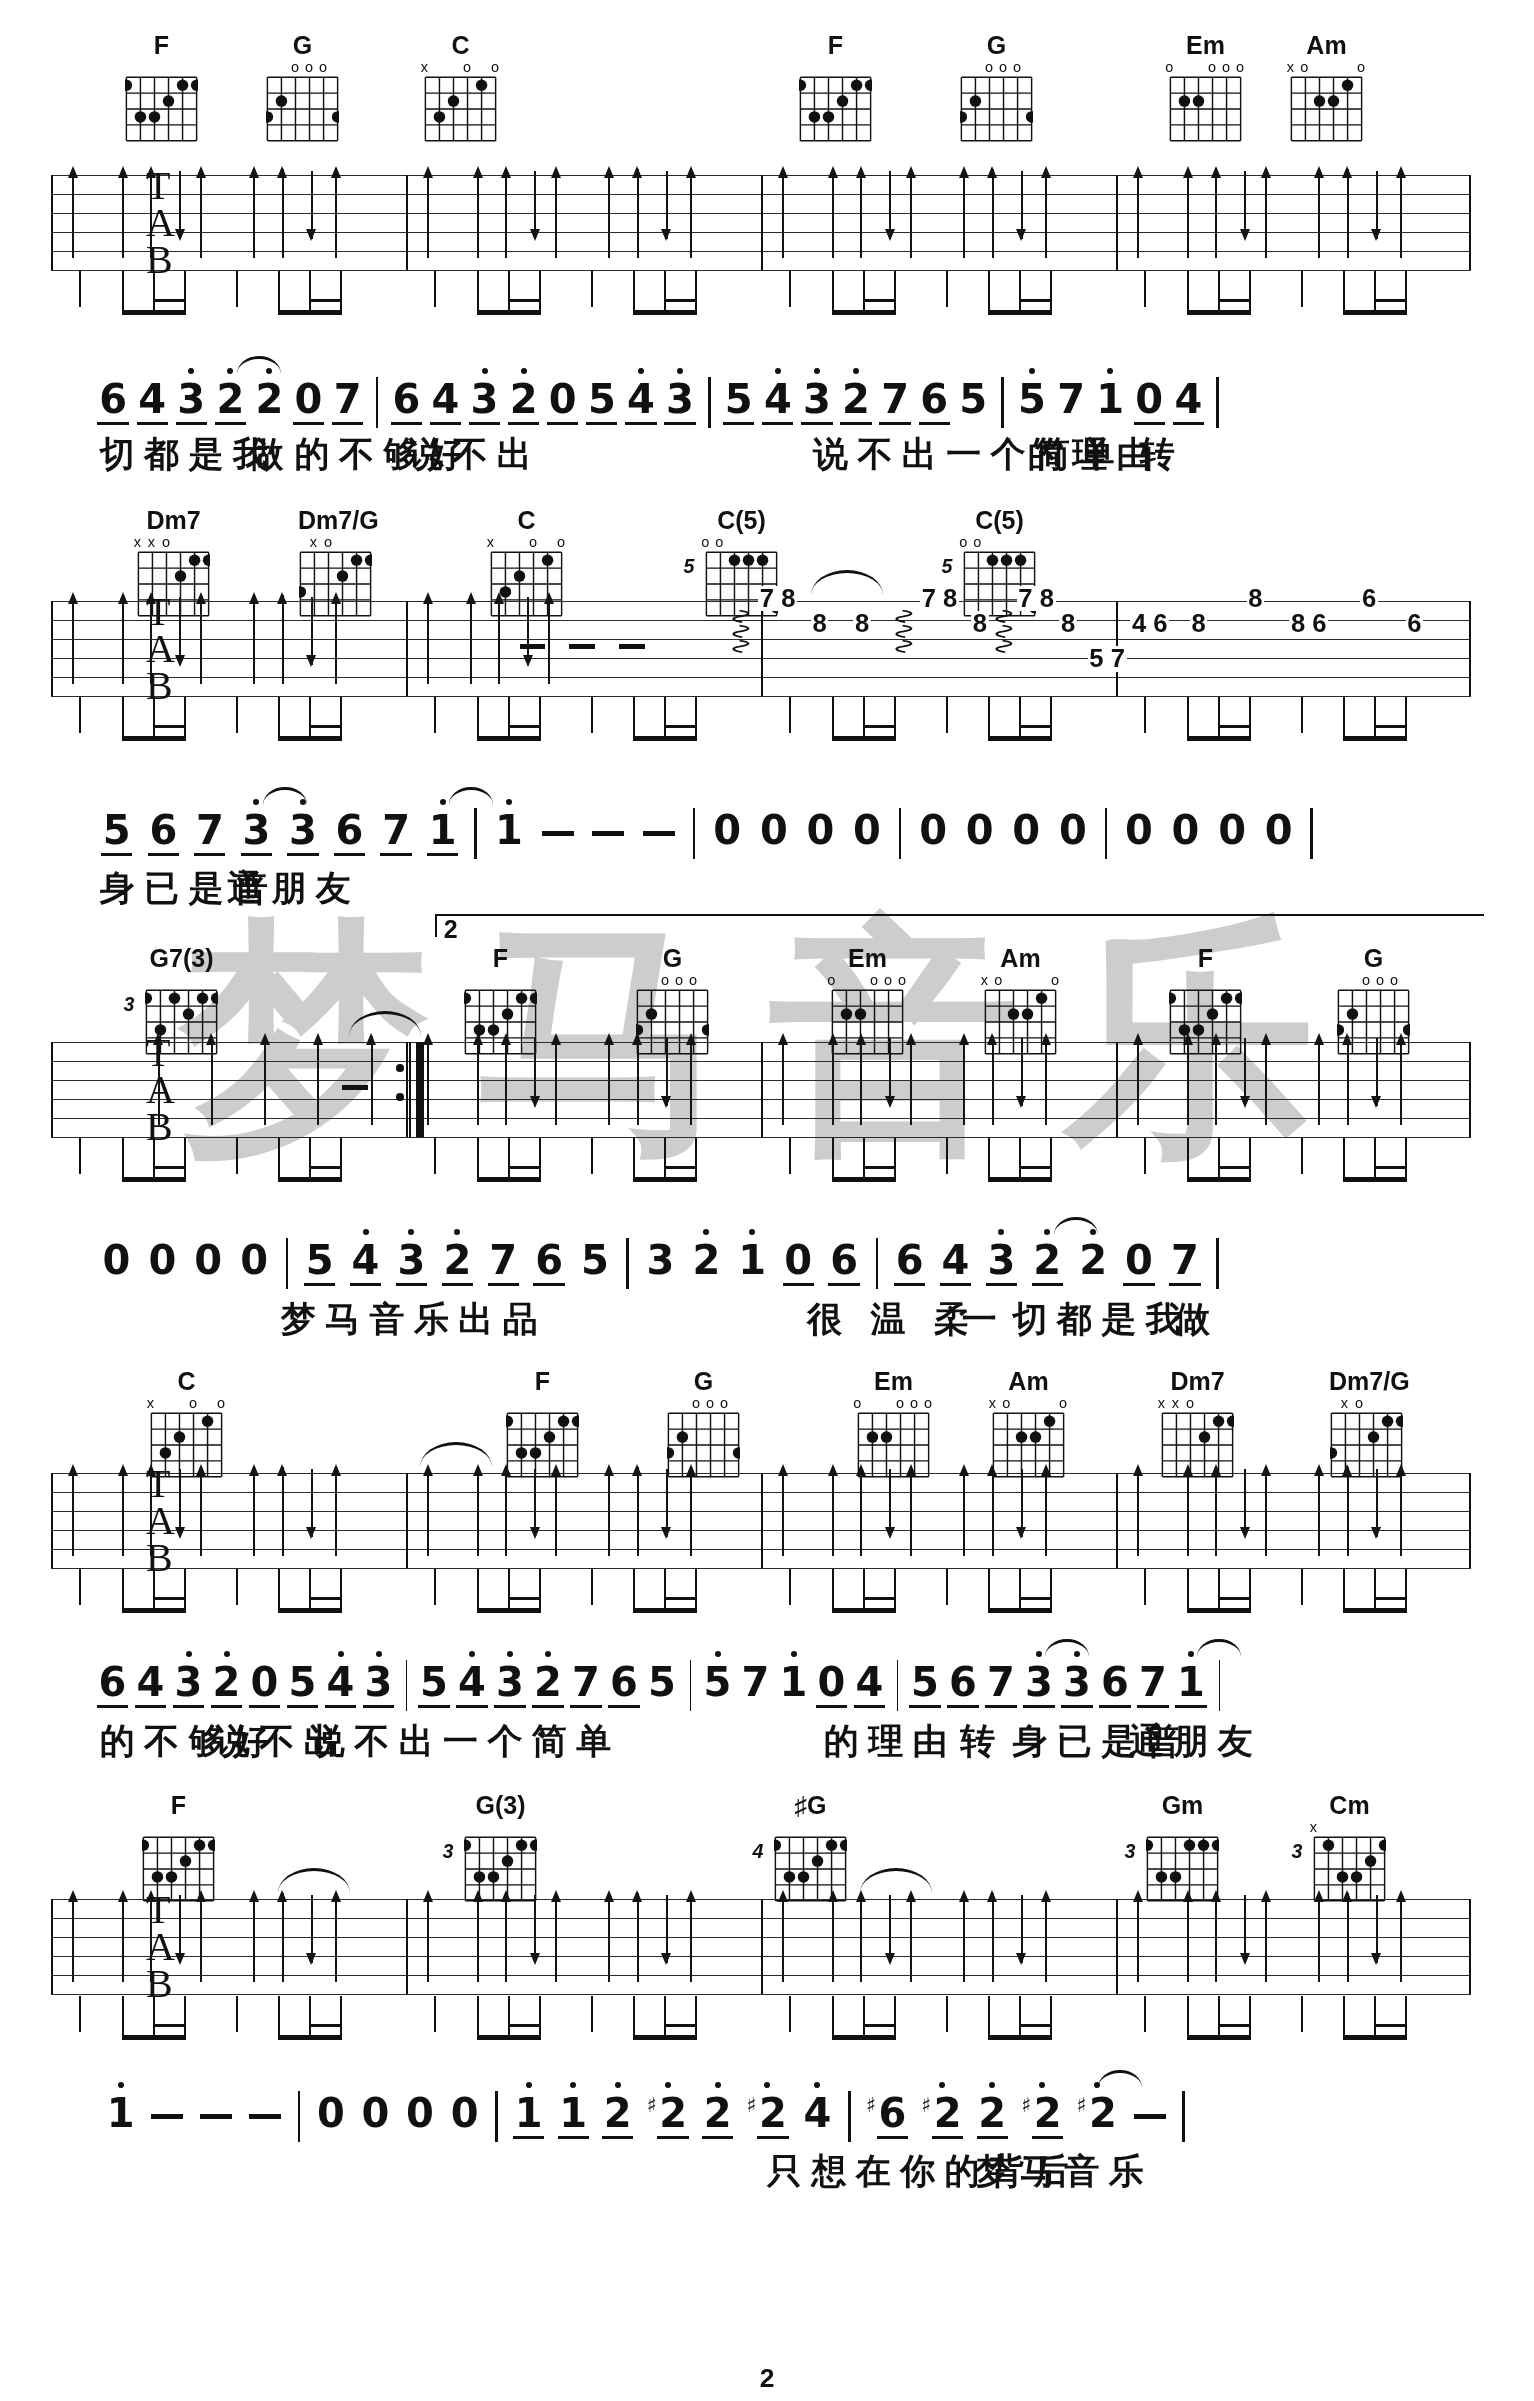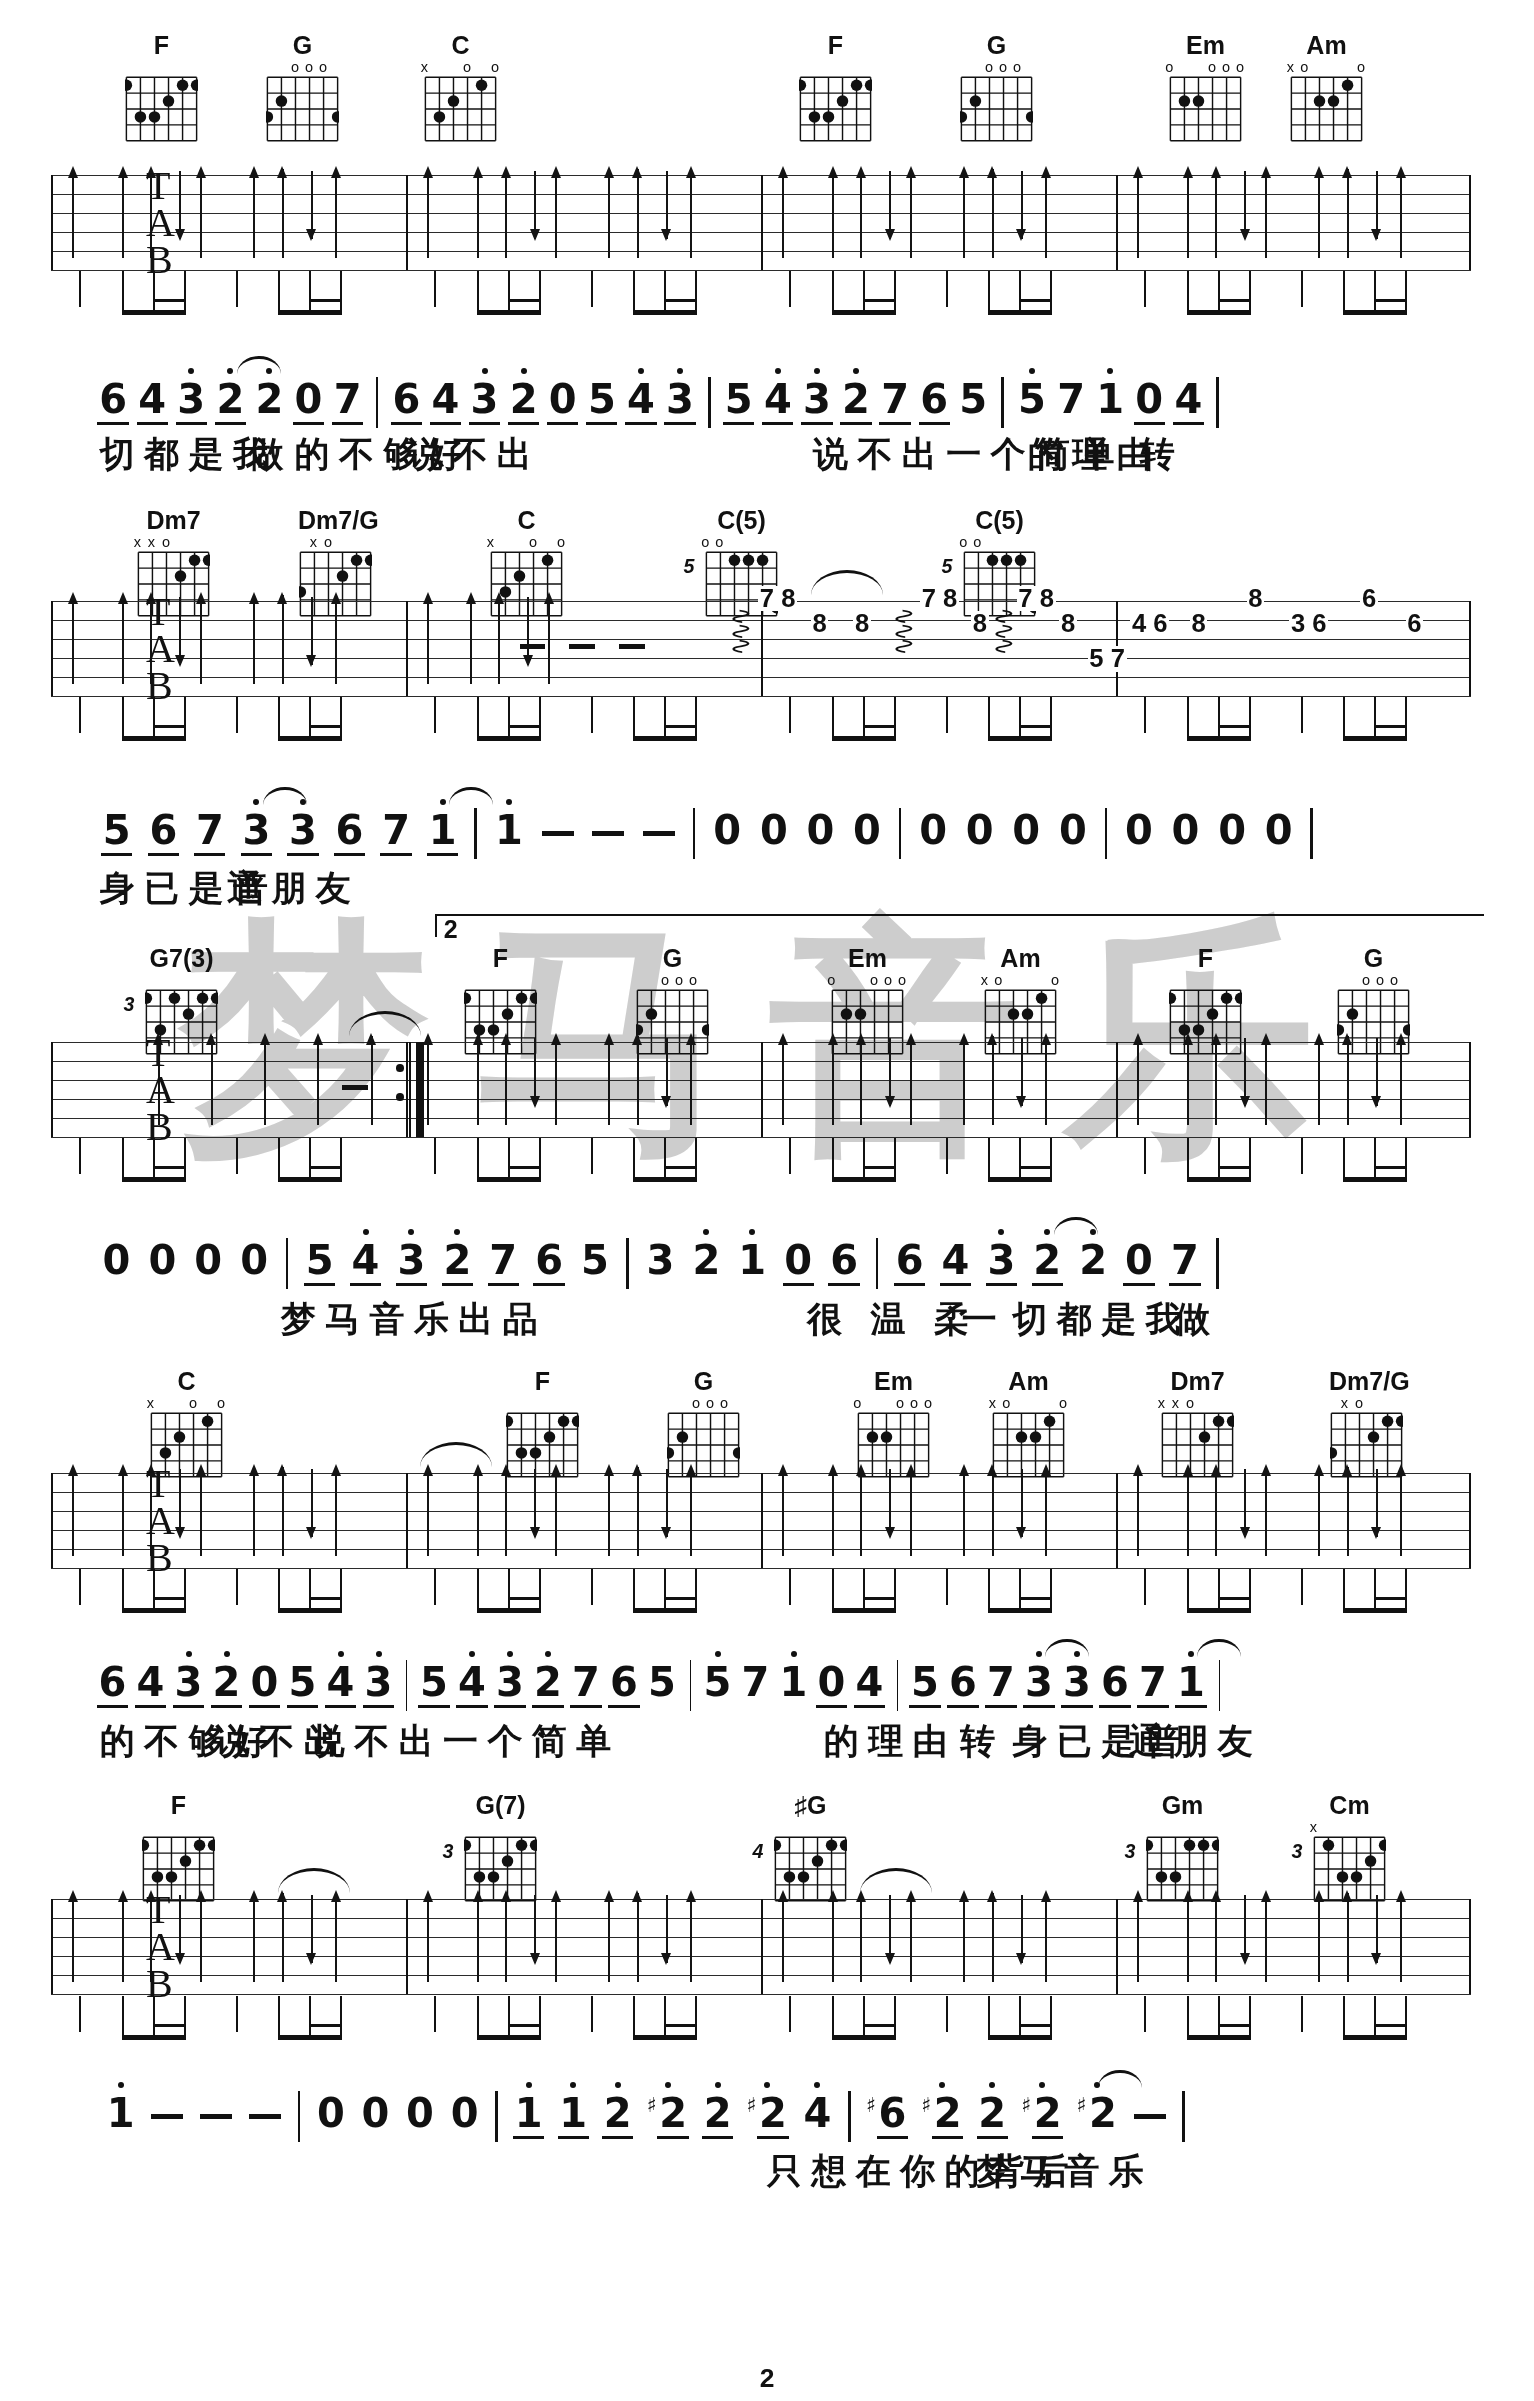--- a/index.html
+++ b/index.html
@@ -566,21 +566,21 @@
       <div class="sq" style="left: 59.8%;">∿∿∿</div>
       <div class="onum" style="left: 61.2%; top: -15.3px;">7 8</div>
       <div class="onum" style="left: 64.8%; top: 10.2px;">8</div>
       <div class="sq" style="left: 66.8%;">∿∿∿</div>
       <div class="onum" style="left: 68%; top: -15.3px;">7 8</div>
       <div class="onum" style="left: 71%; top: 10.2px;">8</div>
       <div class="onum" style="left: 73%; top: 45px;">5 7</div>
       <div class="onum" style="left: 76%; top: 10.2px;">4 6</div>
       <div class="onum" style="left: 80.2%; top: 10.2px;">8</div>
       <div class="onum" style="left: 84.2%; top: -15.3px;">8</div>
-      <div class="onum" style="left: 87.2%; top: 10.2px;">3 6</div>
+      <div class="onum" style="left: 87.2%; top: 10.2px;">8 6</div>
       <div class="onum" style="left: 92.2%; top: -15.3px;">6</div>
       <div class="onum" style="left: 95.4%; top: 10.2px;">6</div>
       <div class="sarc" style="left: 53.5%;"></div>
     </div>
     <div class="stemrow" style="top: 697px;">
       <div class="stem" style="left: 2%;"></div>
       <div class="stem" style="left: 13%;"></div>
       <div class="bgrp" style="left: 5%; width: 4.5%;">
         <div class="gs" style="left:0"></div>
         <div class="gs" style="left:48%"></div>
@@ -1350,21 +1350,21 @@
           <line x1="1.5" y1="76.5" x2="84.5" y2="76.5" stroke="#111" stroke-width="1.7"></line>
           <circle cx="1.5" cy="10.875" r="6.8" fill="#111"></circle>
           <circle cx="67.9" cy="10.875" r="6.8" fill="#111"></circle>
           <circle cx="84.5" cy="10.875" r="6.8" fill="#111"></circle>
           <circle cx="51.300000000000004" cy="29.625" r="6.8" fill="#111"></circle>
           <circle cx="18.1" cy="48.375" r="6.8" fill="#111"></circle>
           <circle cx="34.7" cy="48.375" r="6.8" fill="#111"></circle>
         </svg></div>
     </div>
     <div class="chord" style="left: 463px; top: 1792px;">
-      <div class="cname">G(7)</div>
+      <div class="cname">G(3)</div>
       <div class="cmarks"></div>
       <div class="cbase">3</div>
       <div class="cgrid"><svg width="73" height="66" viewBox="0 0 86 78">
           <line x1="1.5" y1="1.5" x2="1.5" y2="76.5" stroke="#111" stroke-width="1.7"></line>
           <line x1="18.1" y1="1.5" x2="18.1" y2="76.5" stroke="#111" stroke-width="1.7"></line>
           <line x1="34.7" y1="1.5" x2="34.7" y2="76.5" stroke="#111" stroke-width="1.7"></line>
           <line x1="51.300000000000004" y1="1.5" x2="51.300000000000004" y2="76.5" stroke="#111" stroke-width="1.7"></line>
           <line x1="67.9" y1="1.5" x2="67.9" y2="76.5" stroke="#111" stroke-width="1.7"></line>
           <line x1="84.5" y1="1.5" x2="84.5" y2="76.5" stroke="#111" stroke-width="1.7"></line>
           <line x1="1.5" y1="1.5" x2="84.5" y2="1.5" stroke="#111" stroke-width="1.7"></line>

